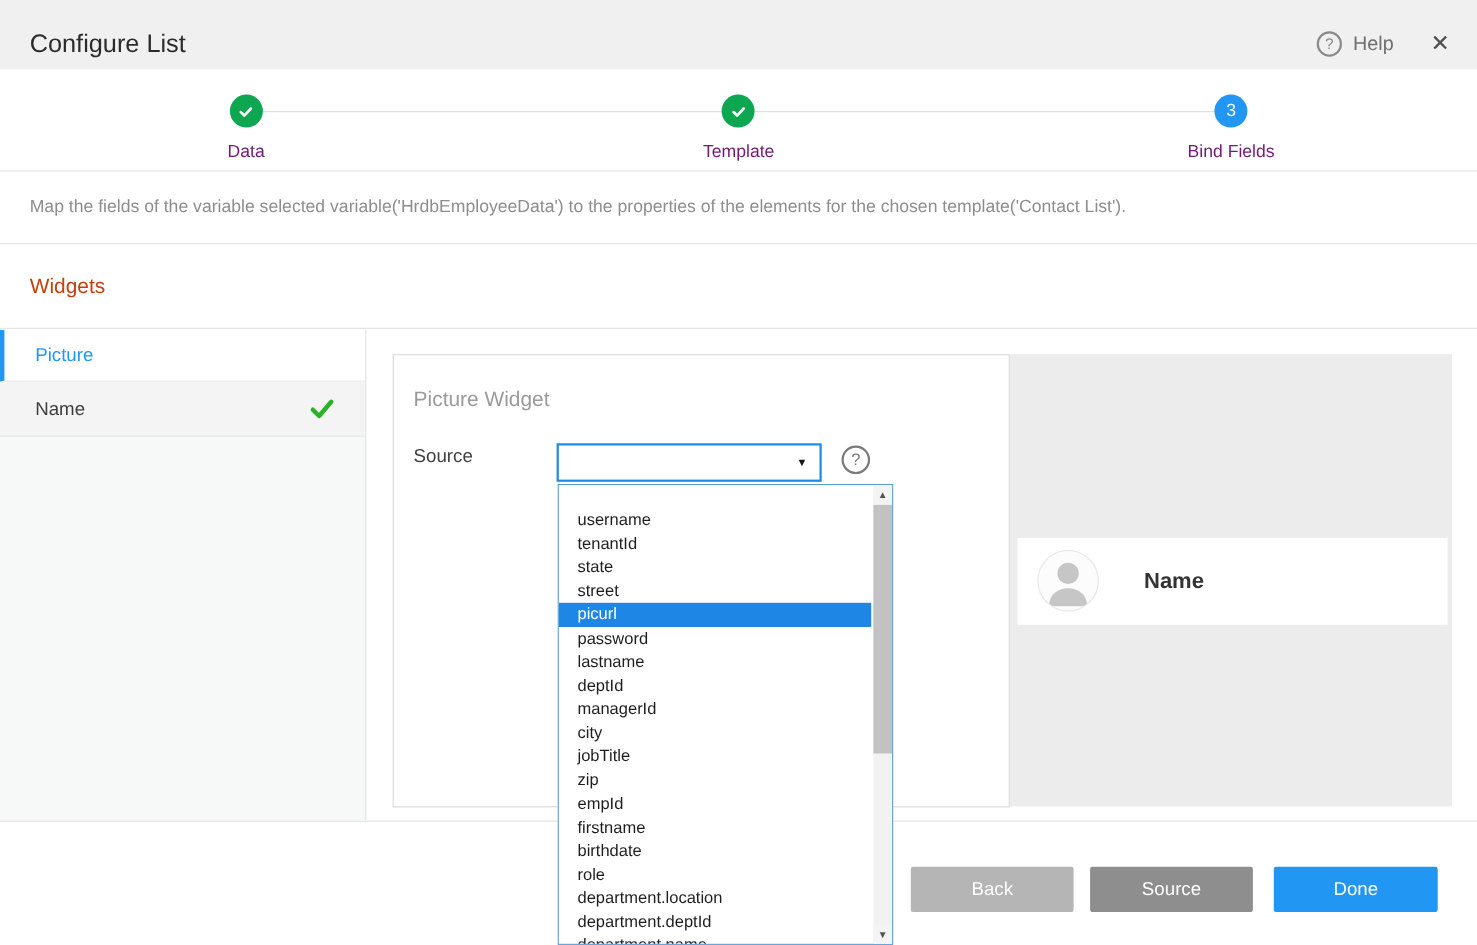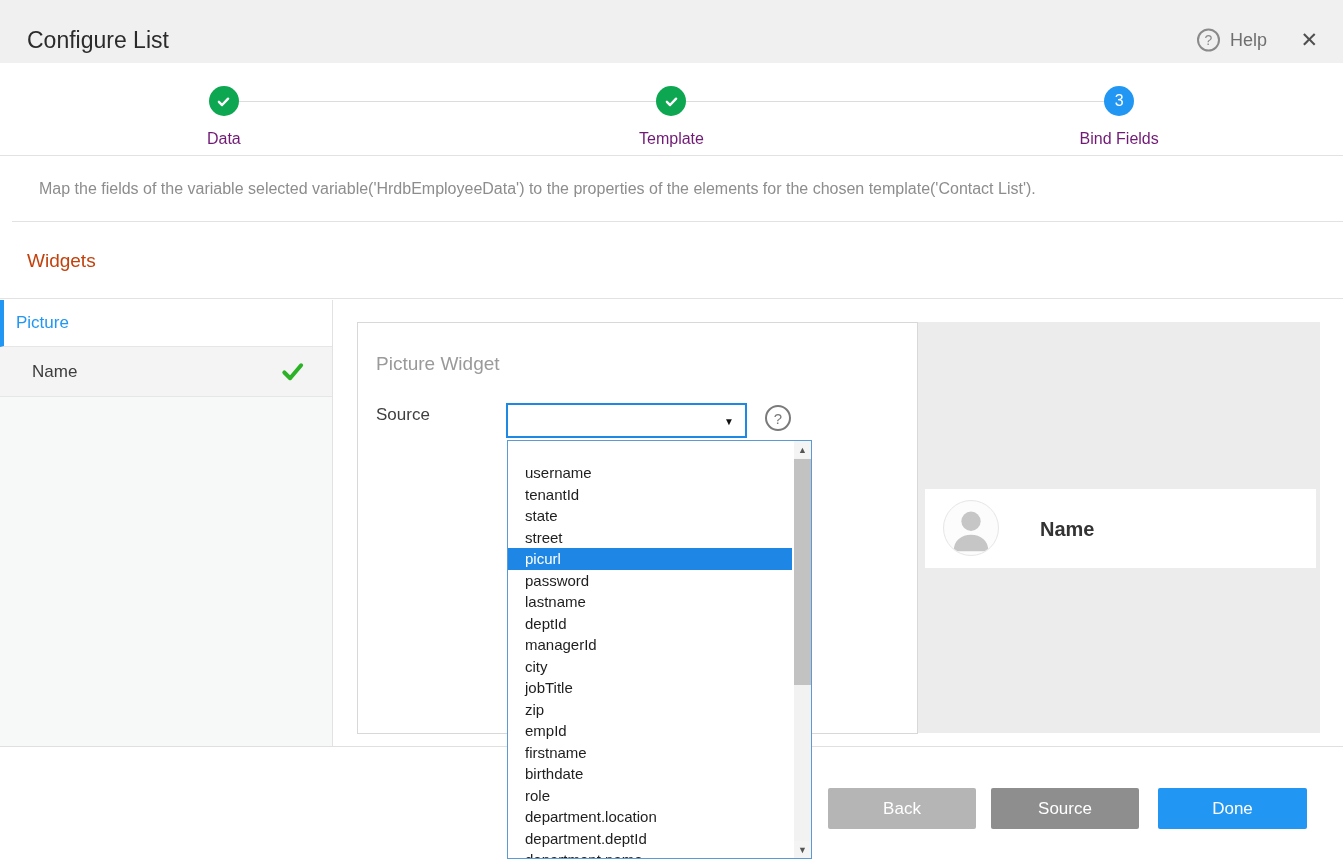--- a/index.html
+++ b/index.html
@@ -27,34 +27,34 @@
   .steps { position:absolute; inset:0; display:grid; grid-template-columns:1fr 1fr 1fr; }
   .step { display:flex; flex-direction:column; align-items:center; padding-top:23px; cursor:pointer; }
   .step-circle { width:30px; height:30px; border-radius:50%; z-index:1;
                  display:flex; align-items:center; justify-content:center; }
   .step-circle.done { background:#0ca750; }
   .step-circle.current { background:#2196f3; color:#fff; font-size:16px; }
   .step-circle svg { width:17px; height:17px; }
   .step-label { margin-top:14px; font-size:16px; color:#701a75; }
 
   
-  .desc-row { position:absolute; top:157px; left:12px; right:0; height:65px;
+  .desc-row { position:absolute; top:157px; left:0; right:0; height:65px;
               border-bottom:1px solid #e2e2e2; display:flex; align-items:center;
               padding:0 27px; font-size:16px; color:#8d8d8d; }
   .widgets-row { position:absolute; top:223px; left:0; right:0; height:76px;
                  border-bottom:1px solid #e2e2e2; display:flex; align-items:center;
                  padding:0 27px; font-size:19px; color:#c2410c; }
 
   
   .main { position:absolute; top:300px; left:0; right:0; height:446px; background:#fff; }
   .sidebar { position:absolute; left:0; top:0; width:333px; height:100%;
              background:#f7f8f8; border-right:1px solid #e2e2e2; }
   .side-item { position:relative; display:flex; align-items:center; font-size:17px; cursor:pointer; }
   .side-item.picture { height:47px; background:#fff; border-left:4px solid #2196f3;
-                       border-bottom:1px solid #e6e6e6; color:#2196f3; padding-left:12px; }
+                       border-bottom:1px solid #e6e6e6; color:#2196f3; padding-left:28px; }
   .side-item.name { height:50px; background:#f4f4f4; border-bottom:1px solid #e6e6e6;
                     color:#3d3d3d; padding-left:32px; }
   .name-check { position:absolute; right:28px; width:23px; height:23px; }
 
   .widget-panel { position:absolute; left:357px; top:22px; width:561px; height:412px;
                   background:#fff; border:1px solid #d8d8d8; }
   .panel-title { position:absolute; left:18px; top:30px; font-size:19px; color:#9a9a9a; }
   .source-label { position:absolute; left:18px; top:82px; font-size:17px; color:#3f3f3f; }
   .source-select { position:absolute; left:148px; top:80px; width:241px; height:35px;
                    border:2px solid #1e88e5; background:#fff; cursor:pointer;

